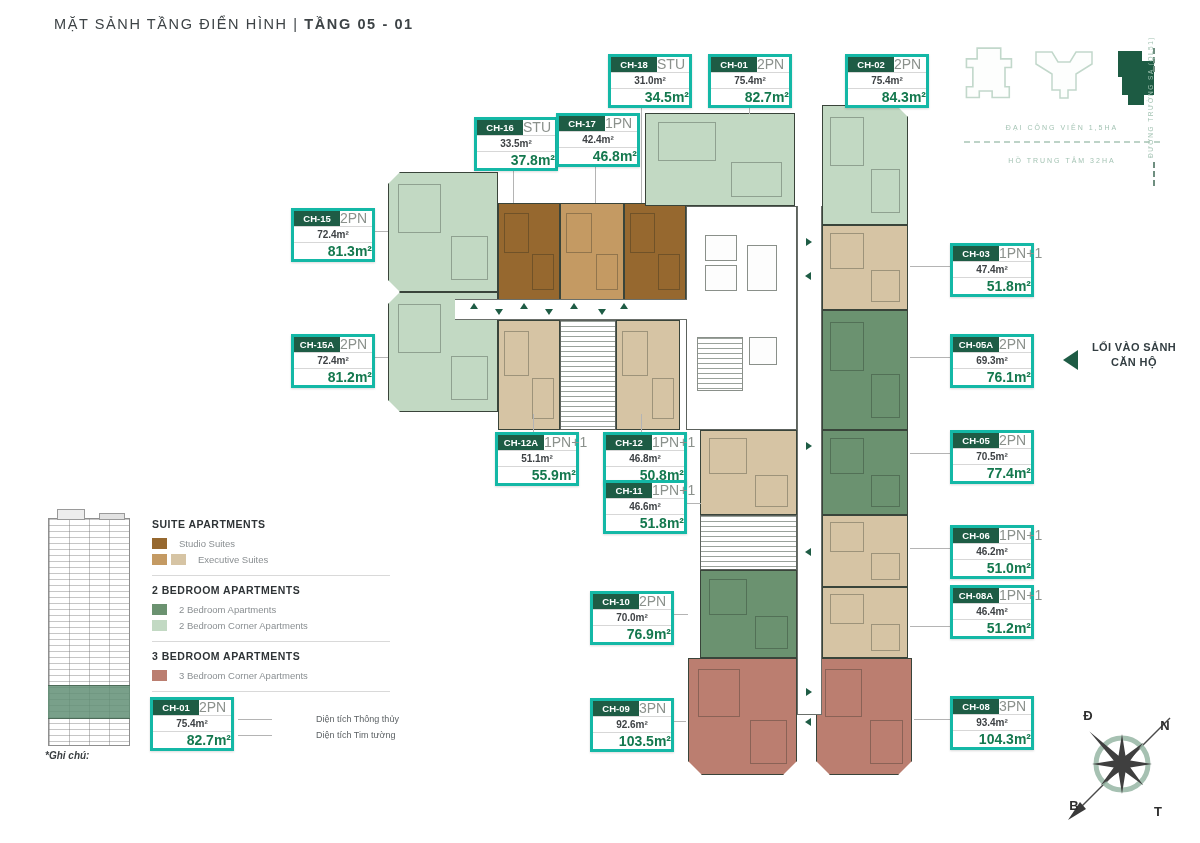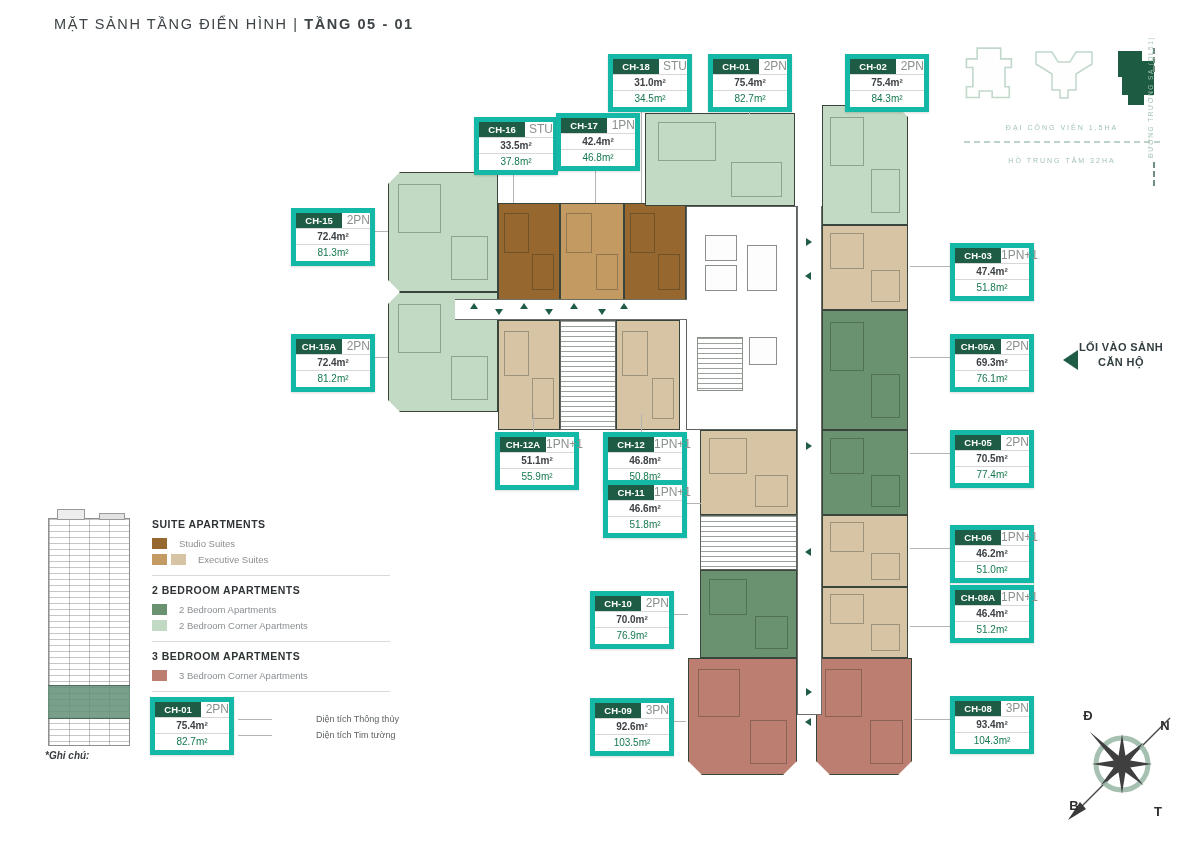--- a/index.html
+++ b/index.html
@@ -33,28 +33,28 @@
   .ch-left{clip-path:polygon(12px 0,100% 0,100% 100%,12px 100%,0 calc(100% - 12px),0 12px);}
   .ch-tr{clip-path:polygon(0 0,calc(100% - 12px) 0,100% 12px,100% 100%,0 100%);}
   .ch-bot{clip-path:polygon(0 0,100% 0,100% calc(100% - 14px),calc(100% - 14px) 100%,14px 100%,0 calc(100% - 14px));}
   
   .aru,.ard,.arl,.arr{position:absolute;width:0;height:0;z-index:20;}
   .aru{border-left:4px solid transparent;border-right:4px solid transparent;border-bottom:6px solid #1e5c45;}
   .ard{border-left:4px solid transparent;border-right:4px solid transparent;border-top:6px solid #1e5c45;}
   .arr{border-top:4px solid transparent;border-bottom:4px solid transparent;border-left:6px solid #1e5c45;}
   .arl{border-top:4px solid transparent;border-bottom:4px solid transparent;border-right:6px solid #1e5c45;}
   
-  .ulabel{position:absolute;width:84px;background:#fff;border:5px solid #14b8a6;
+  .ulabel{position:absolute;width:84px;background:#fff;border:3px solid #14b8a6;
     box-shadow:0 1px 2px rgba(0,0,0,.15);z-index:30;box-sizing:border-box;}
   .ulabel .r1{display:flex;height:15px;line-height:15px;border-bottom:1px solid #d7d7d7;}
   .ulabel .uid{background:#1e5c45;color:#fff;flex:0 0 46px;text-align:center;font-weight:bold;font-size:9.5px;}
-  .ulabel .utype{flex:1;text-align:right;color:#8b918c;font-size:12px;}
+  .ulabel .utype{flex:1;text-align:left;color:#8b918c;font-size:14px;}
   .ulabel .r2{height:15px;line-height:15px;text-align:center;color:#3e4245;font-weight:bold;
     border-bottom:1px solid #d7d7d7;font-size:10px;}
-  .ulabel .r3{height:16px;line-height:16px;text-align:center;color:#14784e;font-weight:normal;font-size:10px;}
+  .ulabel .r3{height:16px;line-height:16px;text-align:right;color:#14784e;font-weight:bold;font-size:14px;}
   
   #legend{position:absolute;left:152px;top:518px;width:238px;}
   .lsec-title{font-size:10.5px;font-weight:bold;letter-spacing:.5px;color:#2e3336;margin-bottom:5px;}
   .lrow{display:flex;align-items:center;height:16px;}
   .lsw{width:15px;height:11px;display:inline-block;margin-right:4px;}
   .ltxt{font-size:9.5px;color:#8a8f92;margin-left:8px;}
   hr.ldiv{border:none;border-top:1px solid #d9d9d9;margin:8px 0;}
   
   #sample{position:absolute;left:150px;top:697px;z-index:30;}
   #sample .ulabel{position:relative;left:0;top:0;}
@@ -81,21 +81,21 @@
   .mm-dash{border:none;border-top:2px dashed #bdd3c7;margin:10px 2px 0 2px;}
   #road{position:absolute;left:1146px;top:48px;width:16px;height:138px;}
   #road .seg{position:absolute;left:7px;width:0;border-left:2px dashed #6f8f80;height:24px;}
   #road .rtext{position:absolute;left:1px;top:30px;height:80px;
     writing-mode:vertical-rl;transform:rotate(180deg);
     font-size:6.5px;letter-spacing:1.5px;color:#a3c3b3;white-space:nowrap;}
   
   #entrance{position:absolute;left:1063px;top:340px;width:110px;}
   #entrance .tri{position:absolute;left:0;top:10px;width:0;height:0;
     border-top:10px solid transparent;border-bottom:10px solid transparent;border-right:15px solid #1e5c45;}
-  #entrance .etext{margin-left:15px;font-size:11px;font-weight:bold;color:#333e42;
+  #entrance .etext{margin-left:28px;font-size:11px;font-weight:bold;color:#333e42;
     letter-spacing:.4px;line-height:1.4;text-align:center;width:86px;}
   
   #compass{position:absolute;left:1058px;top:700px;}
 </style>
 </head>
 <body>
 
 <div id="header">
   <div id="plan-subtitle">
     <span>MẶT SẢNH TẦNG ĐIỂN HÌNH</span>

